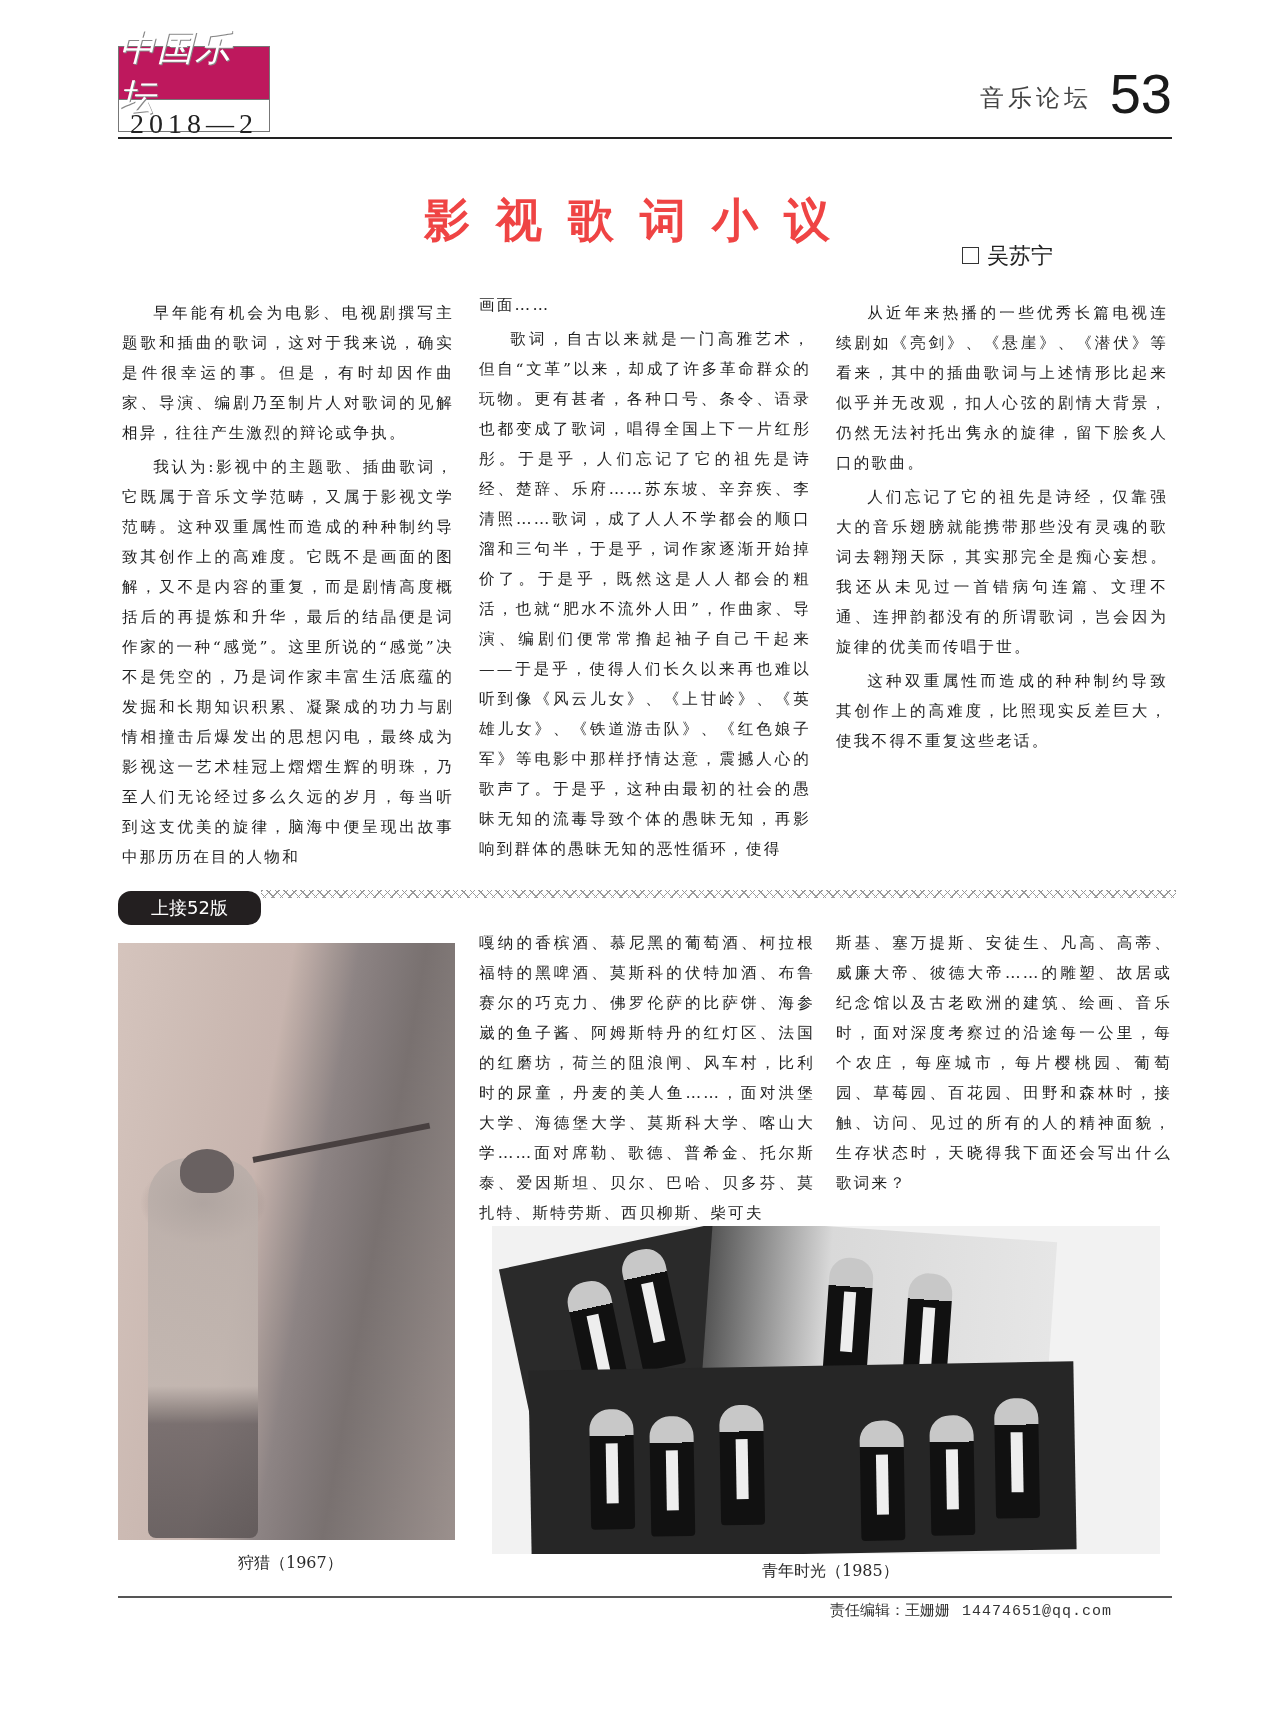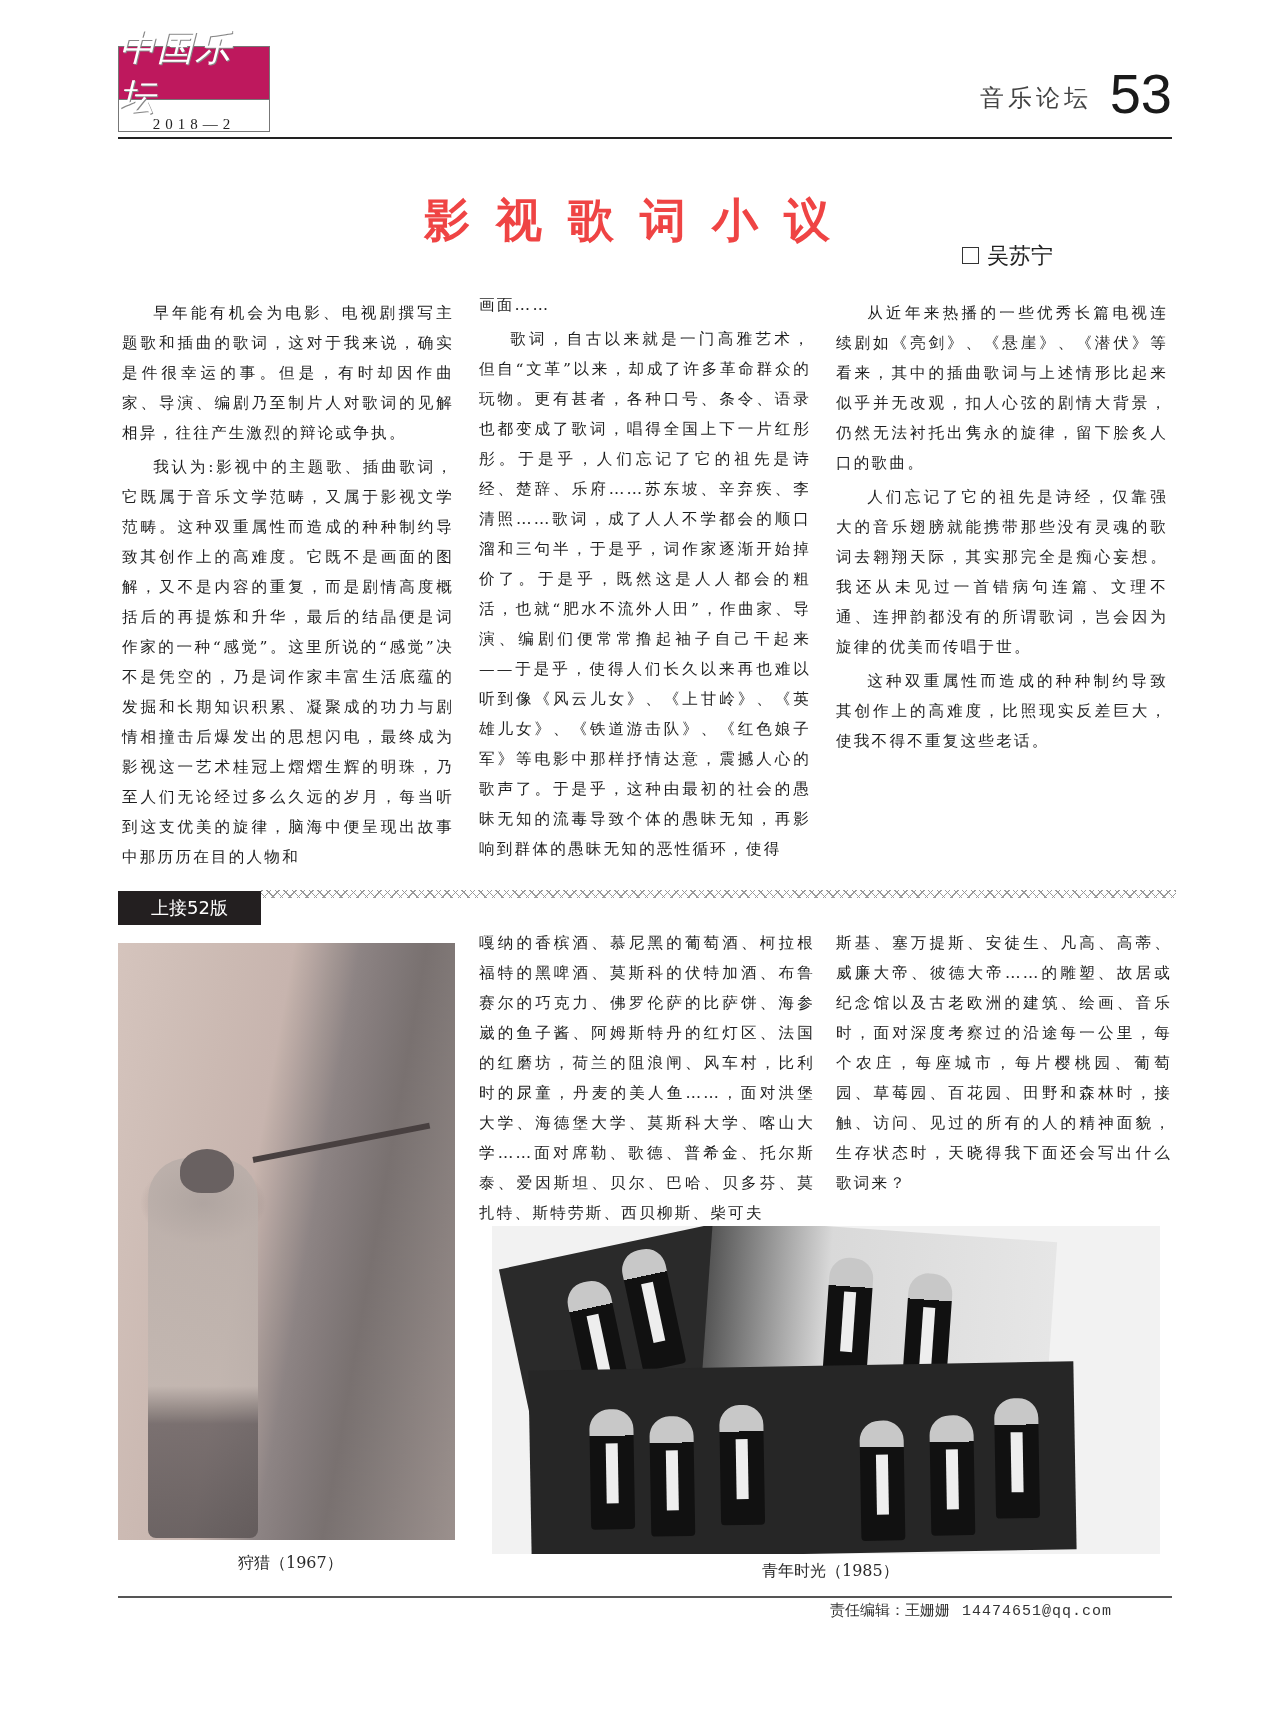--- a/index.html
+++ b/index.html
@@ -8,21 +8,21 @@
 
   
   .masthead { position: absolute; left: 118px; top: 46px; width: 152px; height: 86px;
               border: 1px solid #777; box-sizing: border-box; }
   .masthead .brand { height: 52px; background: #be185d; border-bottom: 1px solid #777;
                      display: flex; align-items: center; justify-content: center;
                      font-family: "DejaVu Serif", serif; font-style: italic;
                      font-size: 36px; color: #ffffff; letter-spacing: 2px;
                      text-shadow: 1px 1px 0 #888; }
   .masthead .issue { height: 48px; display: flex; align-items: center; justify-content: center;
-                     font-family: "Liberation Serif", serif; font-size: 15px; letter-spacing: 5px; color: #222; }
+                     font-family: "Liberation Serif", serif; font-size: 28px; letter-spacing: 5px; color: #222; }
   .section-label { position: absolute; right: 188px; top: 82px; font-size: 24px; color: #444;
                    font-family: "DejaVu Serif", serif; letter-spacing: 4px; font-weight: 300; }
   .page-number { position: absolute; right: 108px; top: 66px; font-size: 56px; color: #1a1a1a;
                  font-family: "Liberation Sans", sans-serif; line-height: 1; }
   .header-rule { position: absolute; left: 118px; right: 108px; top: 137px; height: 2px; background: #222; }
 
   
   .title { position: absolute; left: 0; width: 1280px; top: 190px; text-align: center;
            font-size: 46px; font-weight: bold; letter-spacing: 26px; color: #ef4444;
            font-family: "DejaVu Sans", sans-serif; }
@@ -35,21 +35,21 @@
          text-align: justify; color: #1f1f1f; }
   .col p { margin: 0 0 4px 0; text-indent: 2em; }
   .col p.cont { text-indent: 0; }
   .col-a { left: 122px; top: 298px; width: 332px; }
   .col-b { left: 479px; top: 290px; width: 332px; }
   .col-c { left: 836px; top: 298px; width: 332px; }
 
   
   .continued-tag { position: absolute; left: 118px; top: 891px; width: 143px; height: 34px;
                    background: #231f20; color: #fff; font-size: 18px; display: flex;
-                   align-items: center; justify-content: center; font-family: "DejaVu Sans", sans-serif; }
+                   align-items: center; justify-content: center; font-family: "DejaVu Sans", sans-serif; border-radius: 13px; }
   .chain { position: absolute; left: 261px; right: 104px; top: 890px; height: 8px;
            background-image: repeating-linear-gradient(45deg, transparent 0 3px, #999 3px 4px, transparent 4px 6px),
                              repeating-linear-gradient(-45deg, transparent 0 3px, #999 3px 4px, transparent 4px 6px); }
 
   .col-d { left: 479px; top: 928px; width: 336px; }
   .col-e { left: 836px; top: 928px; width: 336px; }
 
   
   .photo-hunting { position: absolute; left: 118px; top: 943px; width: 337px; height: 597px;
                    background:

